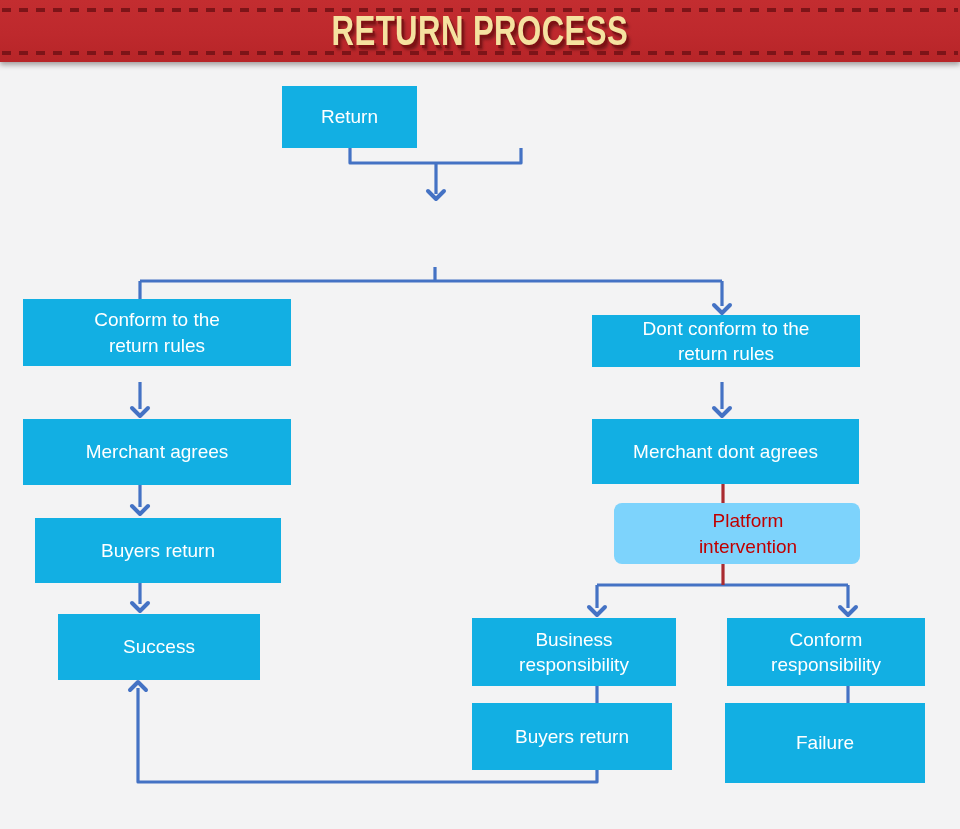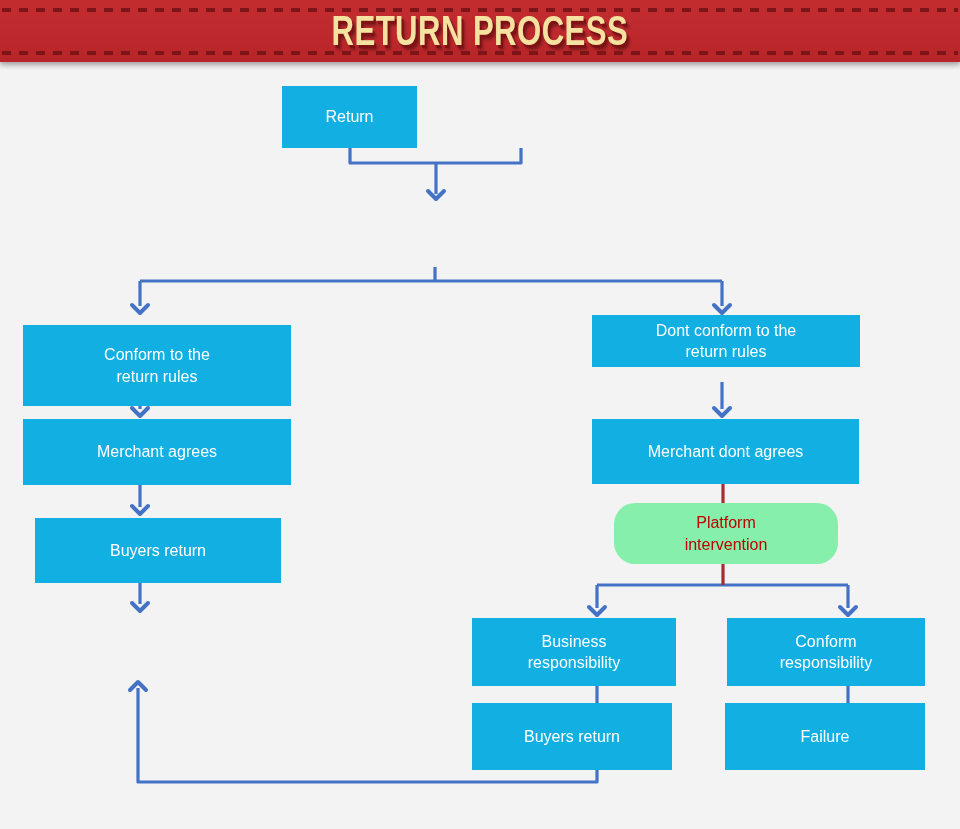--- a/index.html
+++ b/index.html
@@ -39,28 +39,29 @@
   
   .flow { position: absolute; inset: 0; }
   .connectors { position: absolute; left: 0; top: 0; }
 
   .node {
     position: absolute;
     background: #12AFE3;
     color: #FFFFFF;
     display: flex; align-items: center; justify-content: center;
     text-align: center;
-    font-size: 16px;
+    font-size: 19px;
     line-height: 1.32;
   }
   .node-label { white-space: pre-line; }
   .node--highlight {
-    background: #86efac;
+    background: #7dd3fc;
     color: #C00000;
-    border-radius: 21px;
+    border-radius: 8px;
+    padding-left: 22px;
   }
 </style>
 </head>
 <body>
 
 <header class="banner">
   <div class="banner-dash top"></div>
   <h1 class="banner-title">RETURN PROCESS</h1>
   <div class="banner-dash bottom"></div>
 </header>
@@ -100,21 +101,21 @@
       <path d="M130 690 L138 682 L146 690"></path>
     </g>
   </svg>
 
   <div class="node" style="left:282px; top:86px; width:135px; height:62px">
     <span class="node-label">Return</span>
   </div>
 
 
 
-  <div class="node" style="left:23px; top:325px; width:268px; height:81px">
+  <div class="node" style="left:23px; top:299px; width:268px; height:67px">
     <span class="node-label">Conform to the
 return rules</span>
   </div>
 
   <div class="node" style="left:592px; top:315px; width:268px; height:52px">
     <span class="node-label">Dont conform to the
 return rules</span>
   </div>
 
   <div class="node" style="left:592px; top:419px; width:267px; height:65px">
@@ -127,32 +128,35 @@
 
   <div class="node" style="left:35px; top:518px; width:246px; height:65px">
     <span class="node-label">Buyers return</span>
   </div>
 
   <div class="node node--highlight" style="left:614px; top:503px; width:224px; height:61px">
     <span class="node-label">Platform
 intervention</span>
   </div>
 
+  <div class="node" style="left:58px; top:614px; width:202px; height:66px">
+    <span class="node-label">Success</span>
+  </div>
 
   <div class="node" style="left:472px; top:618px; width:204px; height:68px">
     <span class="node-label">Business
 responsibility</span>
   </div>
 
   <div class="node" style="left:727px; top:618px; width:198px; height:68px">
     <span class="node-label">Conform
 responsibility</span>
   </div>
 
   <div class="node" style="left:472px; top:703px; width:200px; height:67px">
     <span class="node-label">Buyers return</span>
   </div>
 
-  <div class="node" style="left:725px; top:703px; width:200px; height:67px">
+  <div class="node" style="left:725px; top:703px; width:200px; height:80px">
     <span class="node-label">Failure</span>
   </div>
 
 </main>
 
 </body></html>

